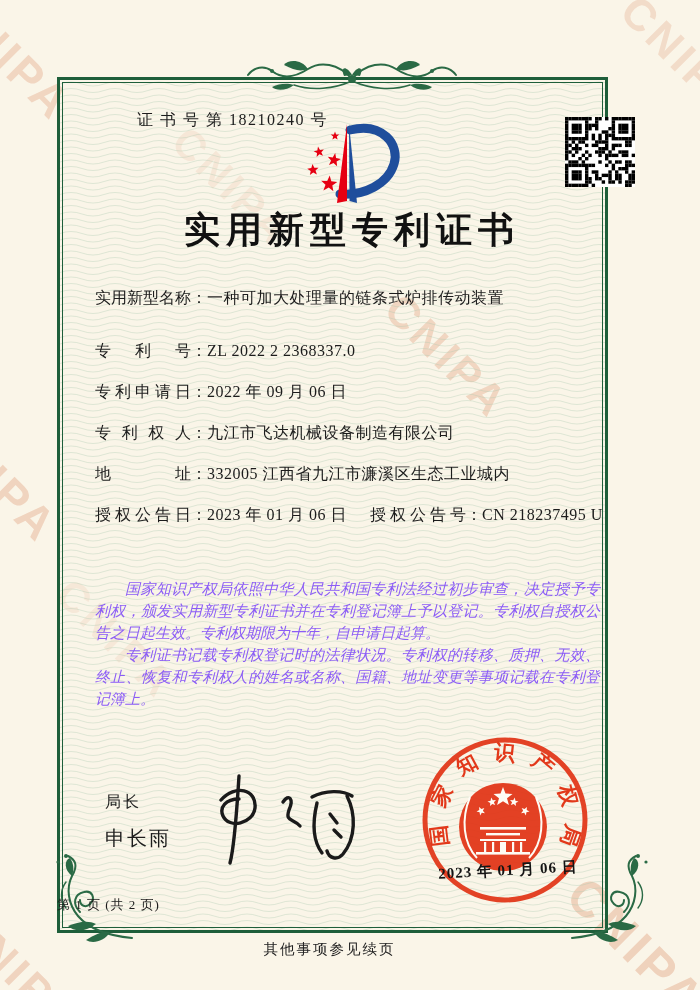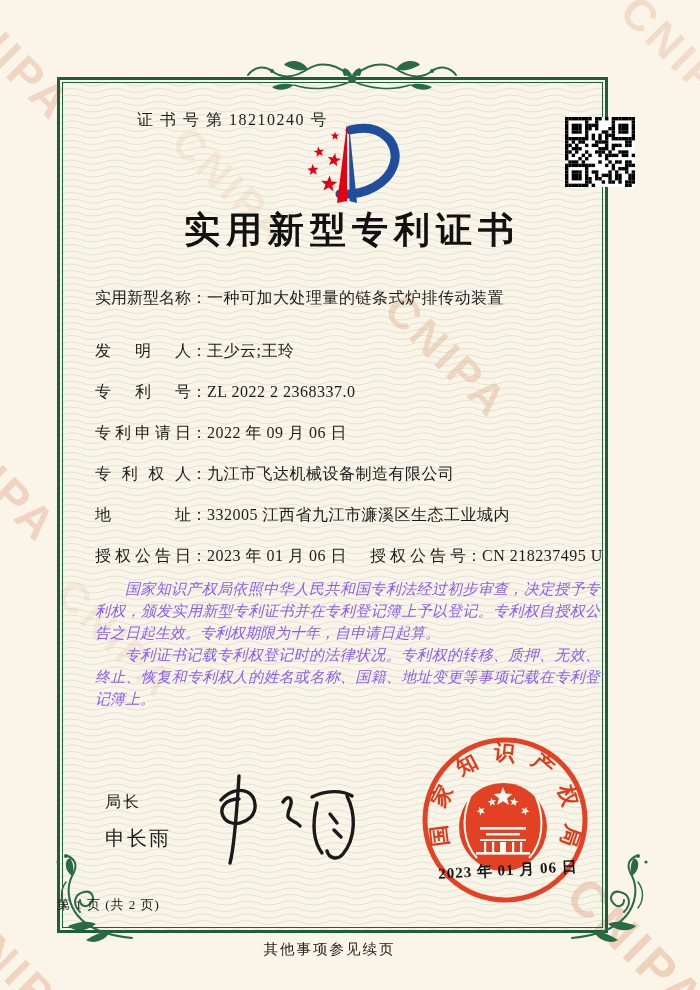--- a/index.html
+++ b/index.html
@@ -504,23 +504,20 @@
     <rect x="19" y="20" width="1.02" height="1.02" fill="#000"></rect>
   </svg>
 
 <h1 class="abs title">实用新型专利证书</h1>
 
 <div class="abs fields">
   <div class="field-row first">
     <span class="flabel">实用新型名称</span><span class="colon">：</span><span class="fvalue">一种可加大处理量的链条式炉排传动装置</span>
   </div>
   <div class="field-row">
-    <span class="flabel">发明人</span><span class="colon">：</span><span class="fvalue">王少云;王玲</span>
-  </div>
-  <div class="field-row">
     <span class="flabel">专利号</span><span class="colon">：</span><span class="fvalue">ZL 2022 2 2368337.0</span>
   </div>
   <div class="field-row">
     <span class="flabel">专利申请日</span><span class="colon">：</span><span class="fvalue">2022 年 09 月 06 日</span>
   </div>
   <div class="field-row">
     <span class="flabel">专利权人</span><span class="colon">：</span><span class="fvalue">九江市飞达机械设备制造有限公司</span>
   </div>
   <div class="field-row">
     <span class="flabel">地址</span><span class="colon">：</span><span class="fvalue">332005 江西省九江市濂溪区生态工业城内</span>

